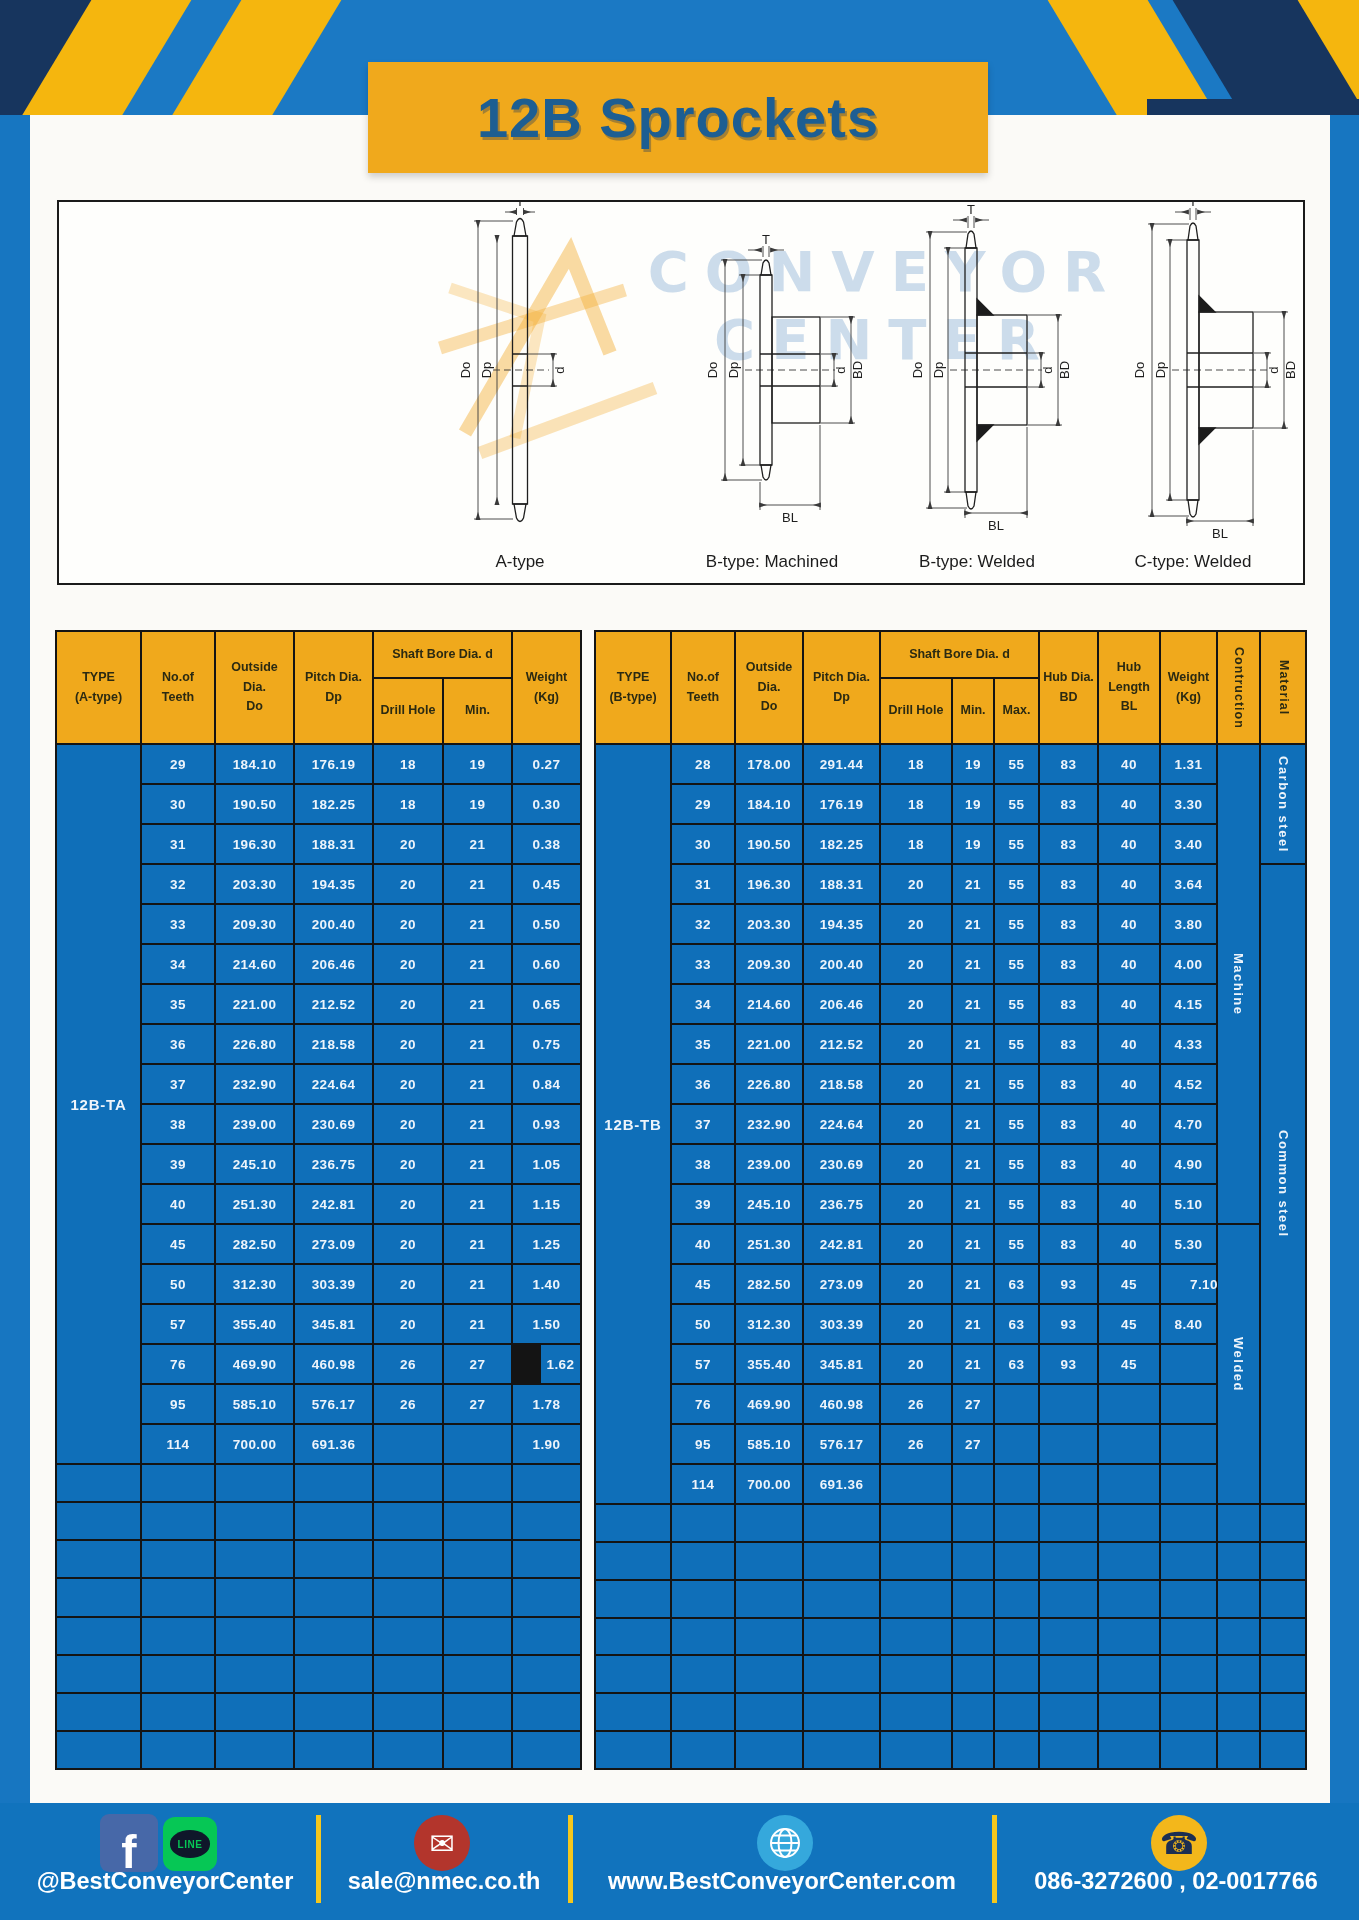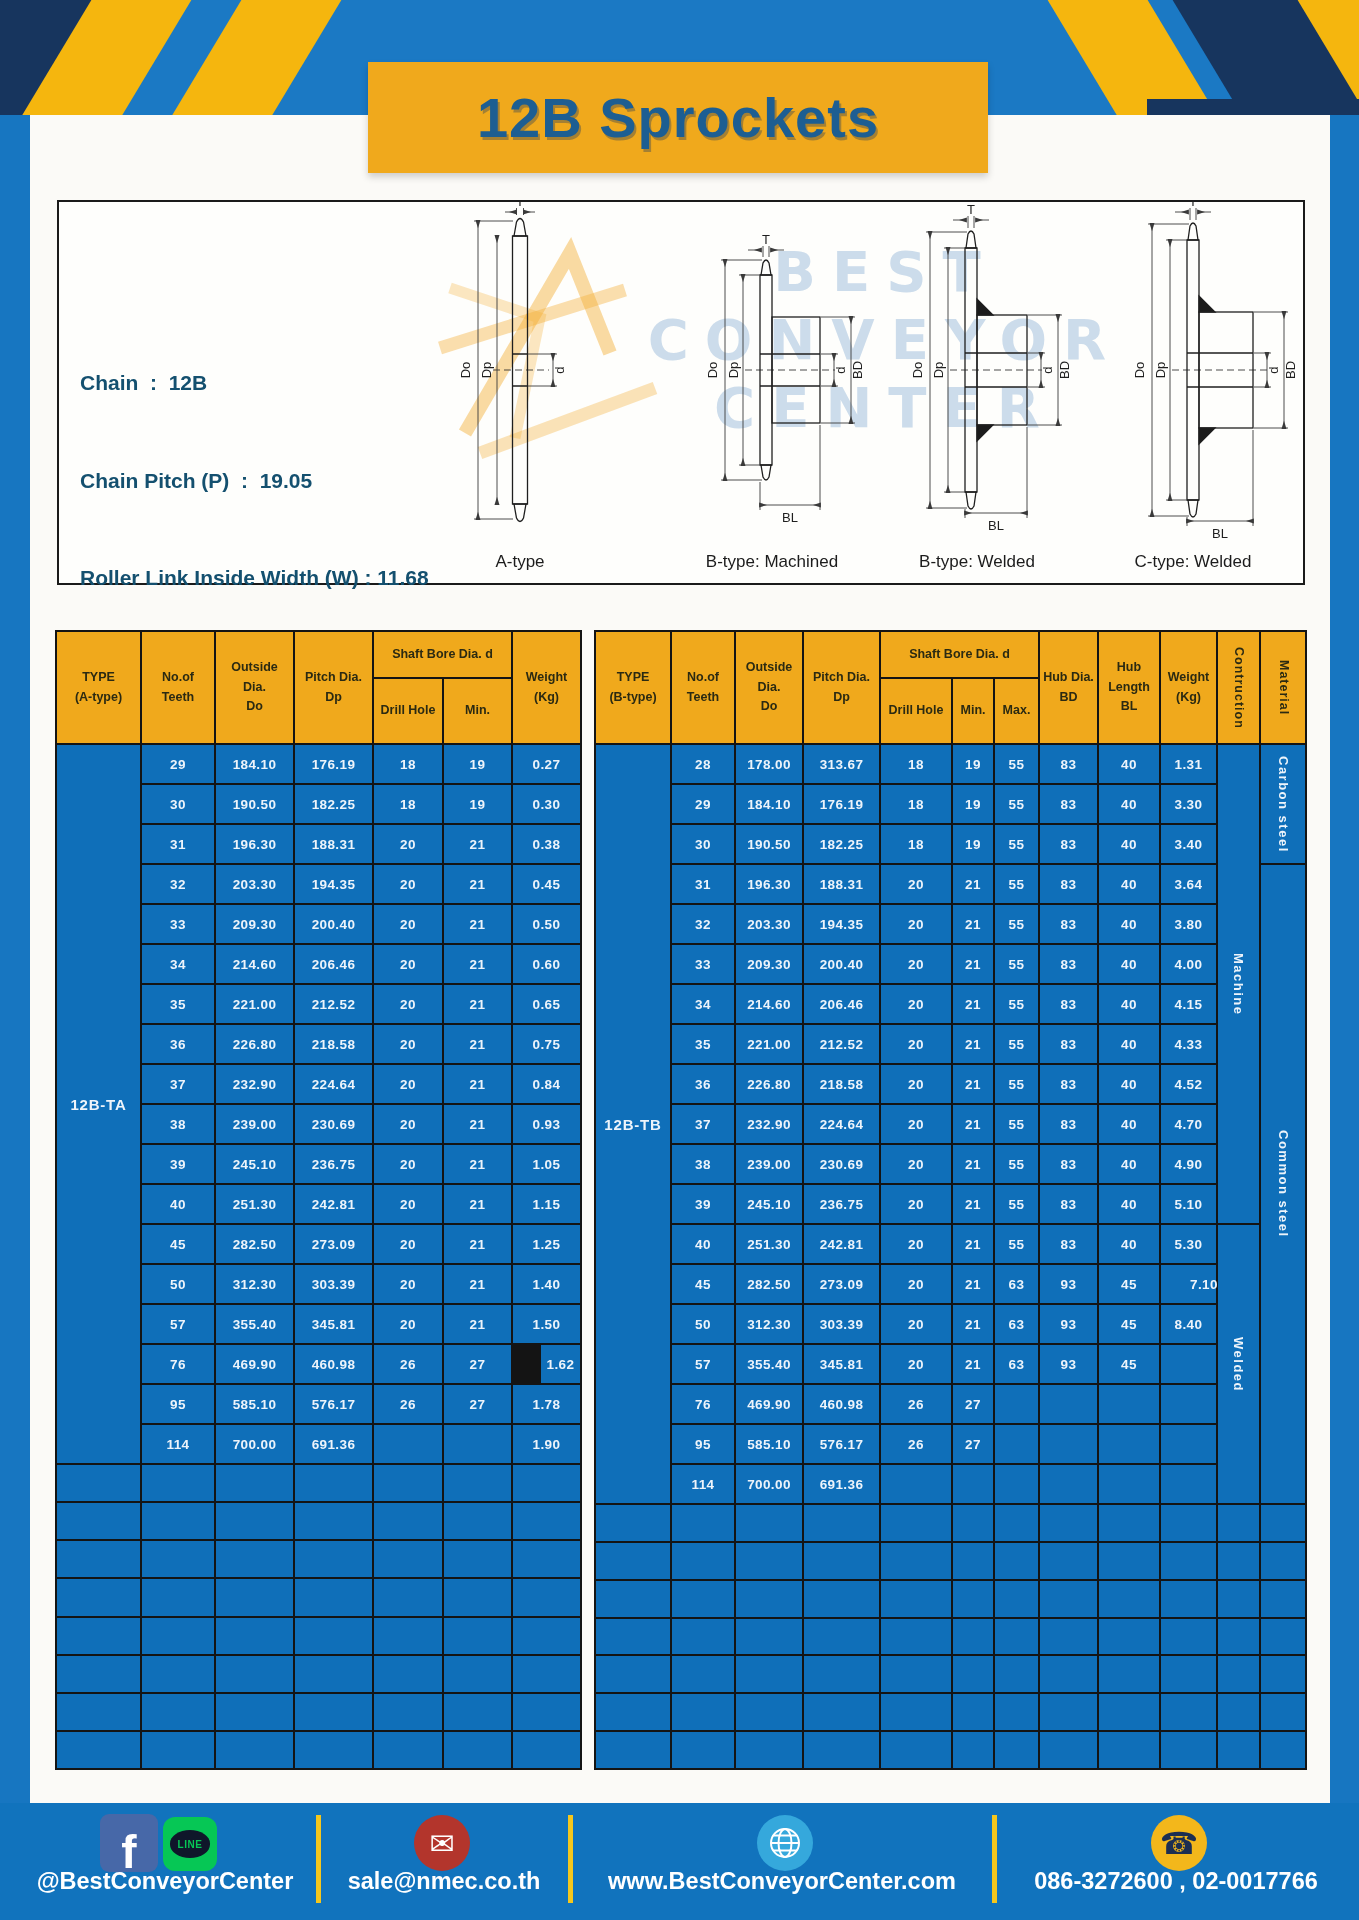--- a/index.html
+++ b/index.html
@@ -99,32 +99,24 @@
 
   <div class="abs spec-box"></div>
 
   <svg class="abs" style="left:420px;top:228px;" width="270" height="240" viewBox="0 0 270 240">
     <path d="M45 205 L150 25 L190 125" fill="none" stroke="rgba(244,176,54,.45)" stroke-width="14"></path>
     <path d="M20 120 L205 62" fill="none" stroke="rgba(244,176,54,.40)" stroke-width="13"></path>
     <path d="M60 225 L235 160" fill="none" stroke="rgba(244,176,54,.35)" stroke-width="13"></path>
     <path d="M95 210 L120 90 L30 60" fill="none" stroke="rgba(244,176,54,.30)" stroke-width="11"></path>
   </svg>
   <div class="abs wm">
-    <div>BEST</div>
     <div>CONVEYOR</div>
     <div>CENTER</div>
   </div>
 
-  <div class="abs spec-lines">
-    <div>Chain  :  12B</div>
-    <div>Chain Pitch (P)  :  19.05</div>
-    <div>Roller Link Inside Width (W) : 11.68</div>
-    <div>Roller Diameter (Dr)  : 12.07</div>
-    <div>Teeth Width (T)  :  11.1</div>
-  </div>
 
   <svg class="abs" style="left:57px;top:200px;" width="1248" height="385" viewBox="0 0 1248 385">
     <defs>
       <marker id="ar" markerWidth="9" markerHeight="8" refX="8" refY="4" orient="auto-start-reverse">
         <path d="M0,4 L9,1.2 L9,6.8 Z" fill="#3a3a3a"></path>
       </marker>
     </defs>
     <g stroke="#1f1f1f" stroke-width="1.3" fill="none">
       <path d="M455.5,36 L470.5,36 M455.5,304 L470.5,304"></path>
       <rect x="455.5" y="36" width="15" height="268"></rect>
@@ -447,21 +439,21 @@
     <div class="th" style="grid-row:1/3;grid-column:9">Hub
 Length
 BL</div>
     <div class="th" style="grid-row:1/3;grid-column:10">Weight
 (Kg)</div>
     <div class="th vert" style="grid-row:1/3;grid-column:11">Contruction</div>
     <div class="th vert" style="grid-row:1/3;grid-column:12">Material</div>
   <div class="td type" style="grid-area: 3 / 1 / 22;">12B-TB</div>
       <div class="td" style="grid-area: 3 / 2;">28</div>
       <div class="td" style="grid-area: 3 / 3;">178.00</div>
-      <div class="td" style="grid-area: 3 / 4;">313.67</div>
+      <div class="td" style="grid-area: 3 / 4;">291.44</div>
       <div class="td" style="grid-area: 3 / 5;">18</div>
       <div class="td" style="grid-area: 3 / 6;">19</div>
       <div class="td" style="grid-area: 3 / 7;">55</div>
       <div class="td" style="grid-area: 3 / 8;">83</div>
       <div class="td" style="grid-area: 3 / 9;">40</div>
       <div class="td" style="grid-area: 3 / 10;">1.31</div>
       <div class="td" style="grid-area: 4 / 2;">29</div>
       <div class="td" style="grid-area: 4 / 3;">184.10</div>
       <div class="td" style="grid-area: 4 / 4;">176.19</div>
       <div class="td" style="grid-area: 4 / 5;">18</div>

